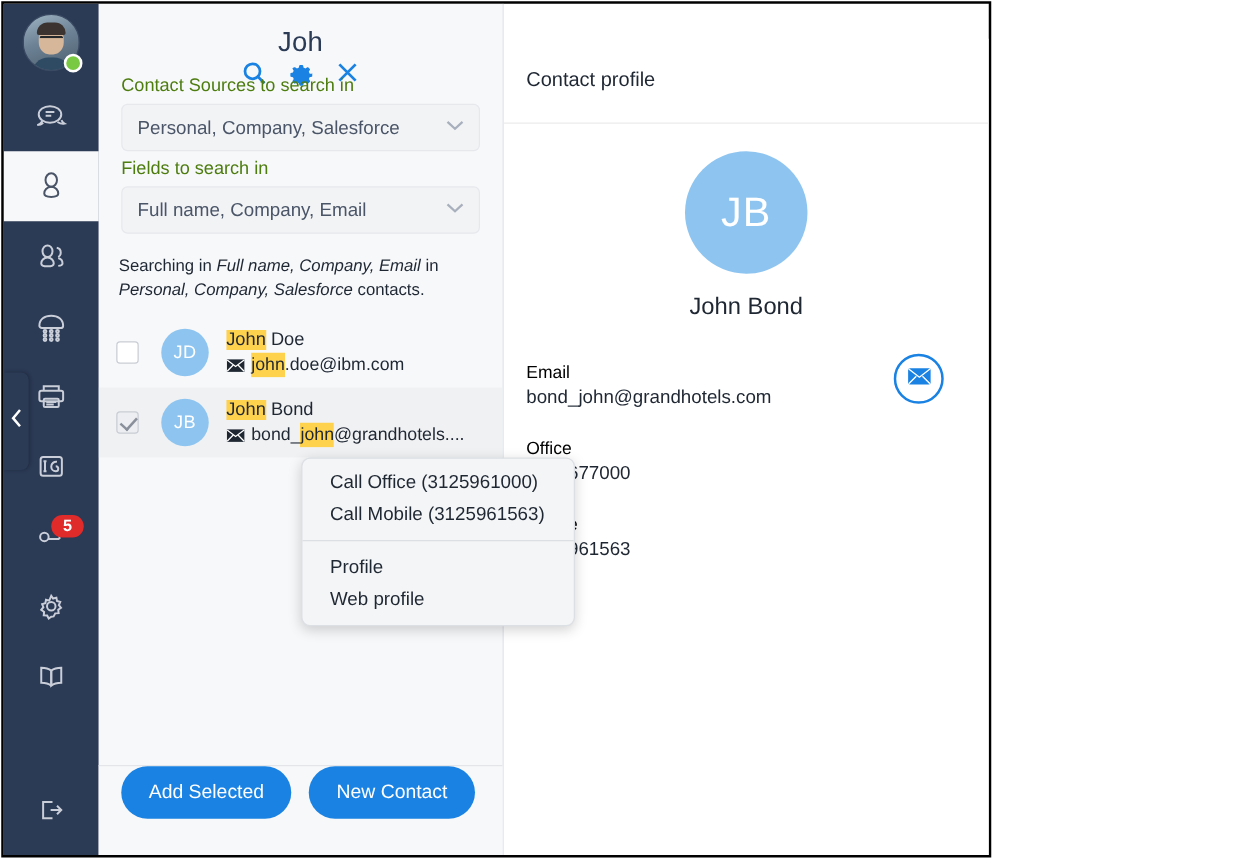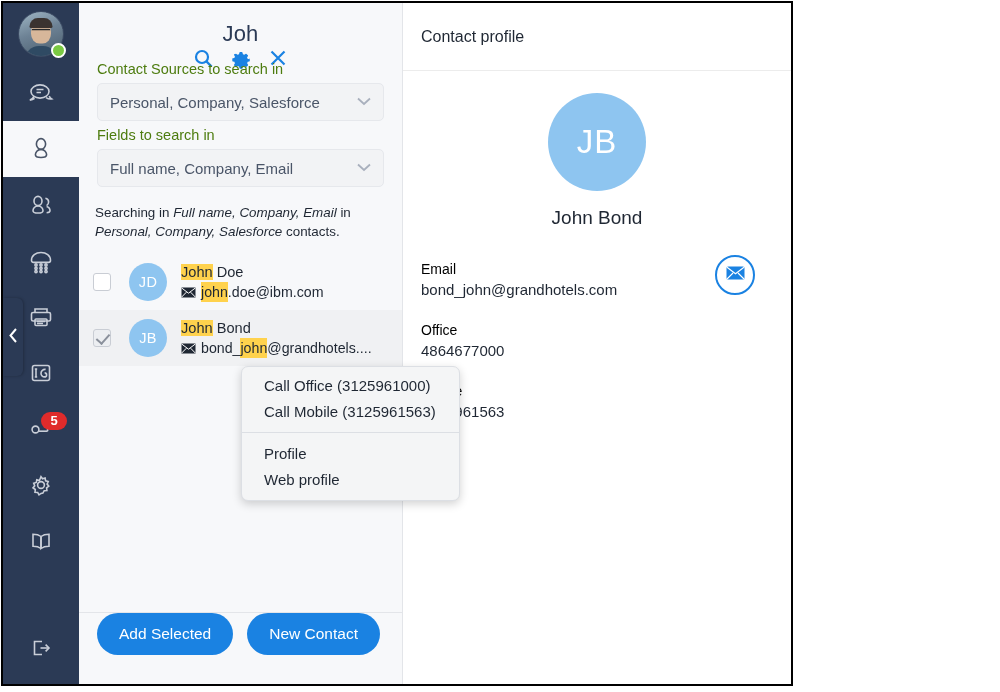--- a/index.html
+++ b/index.html
@@ -290,20 +290,21 @@
     white-space: nowrap;
   }
 
   
   .profile {
     flex: 1 1 auto;
     background: #ffffff;
     display: flex;
     flex-direction: column;
     min-width: 0;
+    margin-top: 28px;
   }
   .pf-head {
     height: 68px;
     border-bottom: 1px solid #ececec;
     display: flex; align-items: center;
     padding-left: 18px;
     font-size: 16px;
     color: #1f2733;
     flex: 0 0 68px;
   }

